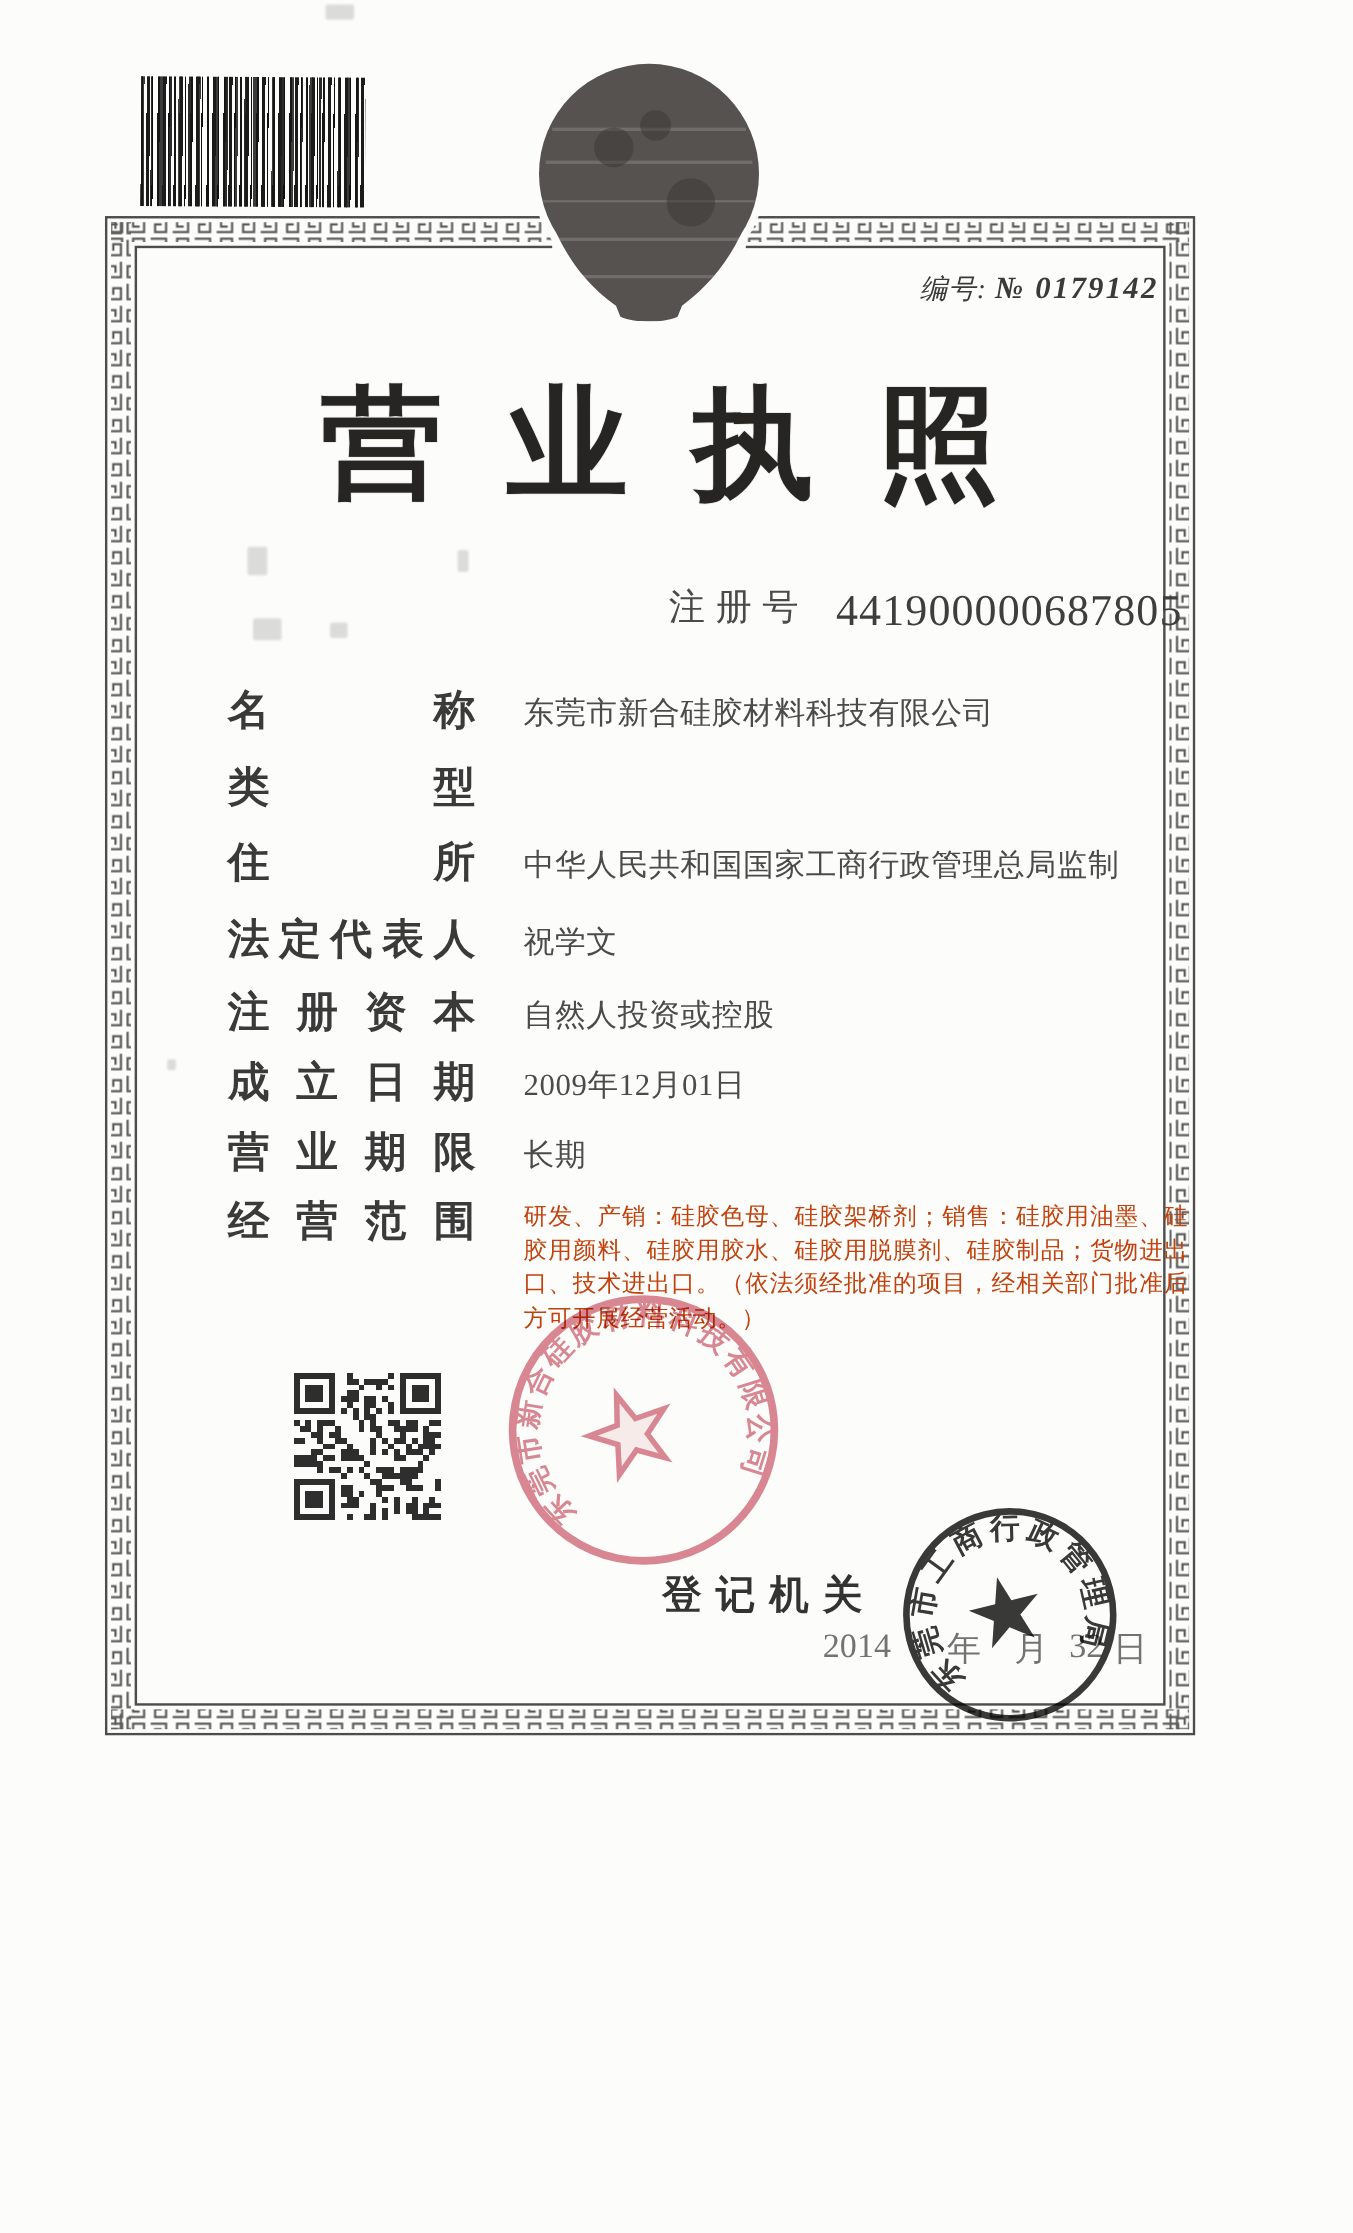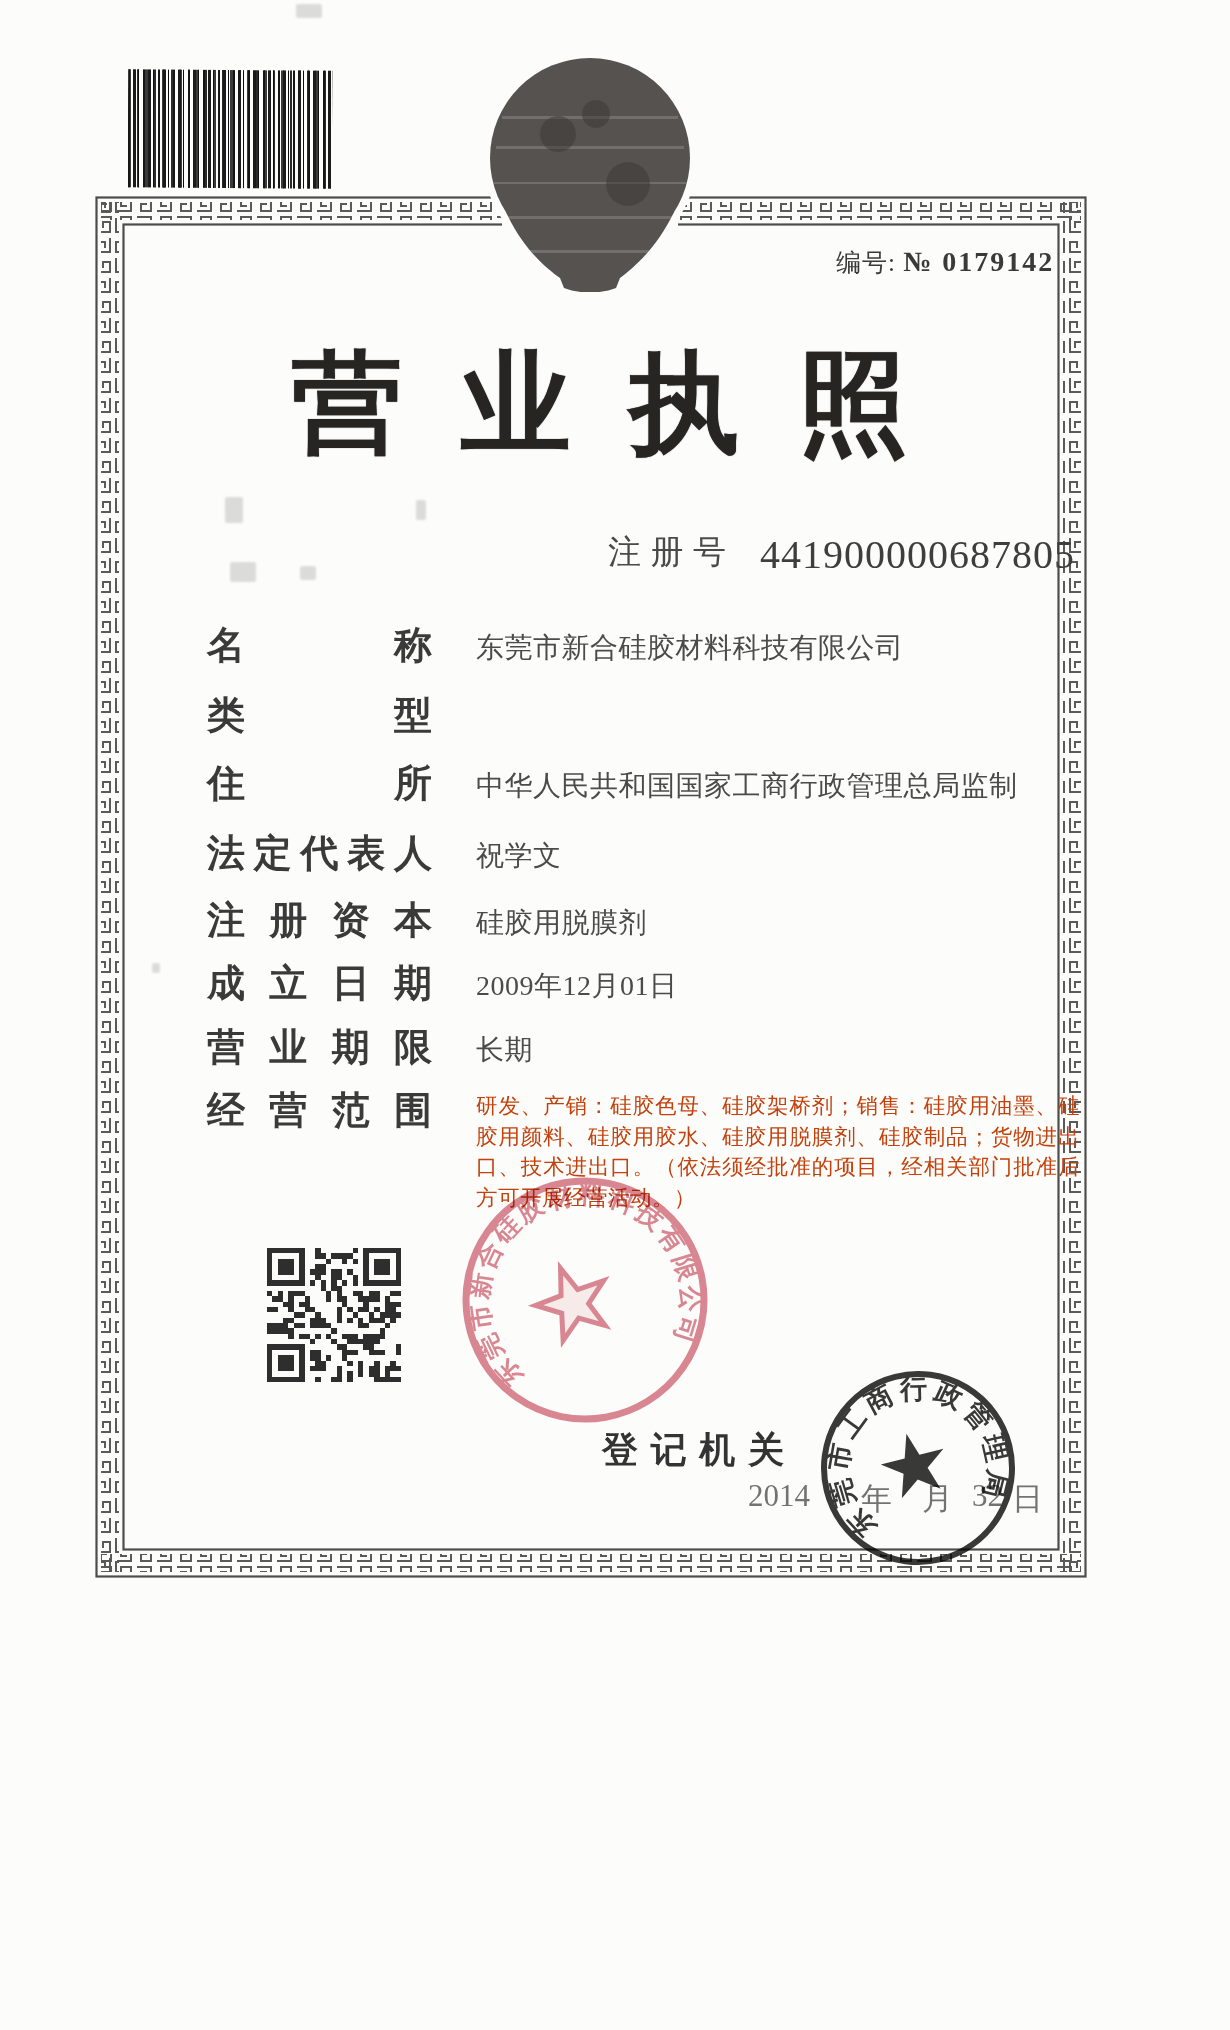--- a/index.html
+++ b/index.html
@@ -7,21 +7,21 @@
         font-family:"Liberation Serif",serif;color:#3d3d3d;}
   .abs{position:absolute;}
   
   #barcode{left:128px;top:70px;width:204px;height:118px;transform:rotate(.4deg);
     background-image:
       repeating-linear-gradient(90deg,#161616 0 2px,transparent 2px 5px,#1b1b1b 5px 8px,transparent 8px 10px,#101010 10px 11px,transparent 11px 15px),
       repeating-linear-gradient(90deg,rgba(25,25,25,.85) 0 3px,transparent 3px 9px,rgba(20,20,20,.9) 9px 11px,transparent 11px 17px),
       repeating-linear-gradient(0deg,rgba(250,250,250,.12) 0 3px,transparent 3px 7px);
     }
   
-  #serial{left:836px;top:246px;font-size:25px;color:#3a3a3a;letter-spacing:1px;white-space:nowrap;}
+  #serial{left:836px;top:246px;font-size:25px;color:#3a3a3a;letter-spacing:1px;white-space:nowrap;font-style:italic;}
   #serial b{font-size:28px;letter-spacing:2px;font-family:"Liberation Serif",serif;}
   
   #title{left:292px;top:330px;width:616px;font-family:"Liberation Sans",sans-serif;
          font-weight:bold;font-size:110px;color:#262522;text-shadow:0 0 1px #555;}
   .spread{display:flex;justify-content:space-between;}
   
   #regno-label{left:608px;top:530px;width:118px;font-size:33px;color:#4a4a4a;}
   #regno-value{left:760px;top:531px;font-size:40px;letter-spacing:1px;color:#3e3e3e;}
   
   .row{position:absolute;left:207px;width:880px;height:60px;}
@@ -144,21 +144,21 @@
       </div>
     <div class="val">祝学文</div>
   </div>
   <div class="row" id="row4">
     <div class="lbl spread">
         <span>注</span>
         <span>册</span>
         <span>资</span>
         <span>本</span>
       </div>
-    <div class="val">硅胶用脱膜剂</div>
+    <div class="val">自然人投资或控股</div>
   </div>
   <div class="row" id="row5">
     <div class="lbl spread">
         <span>成</span>
         <span>立</span>
         <span>日</span>
         <span>期</span>
       </div>
     <div class="val">2009年12月01日</div>
   </div>

